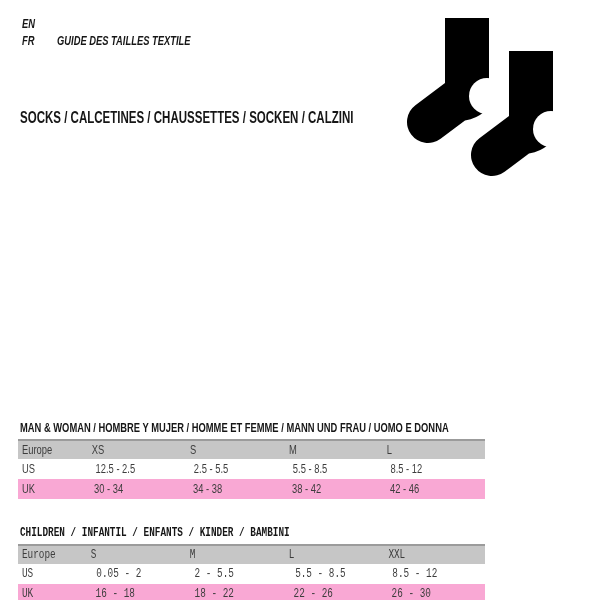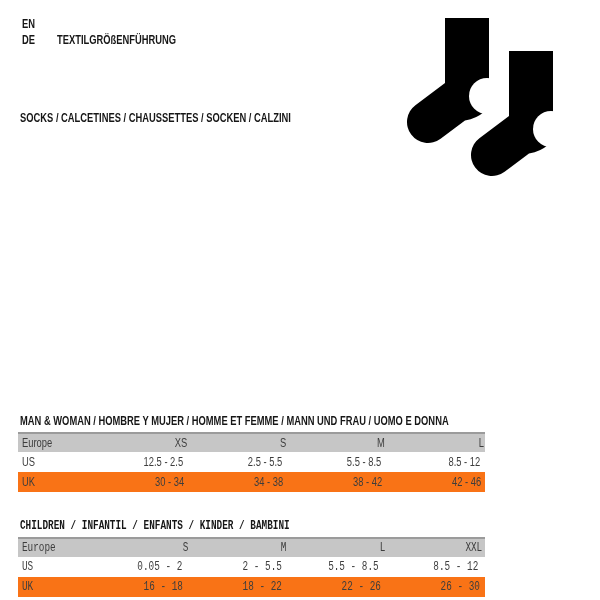--- a/index.html
+++ b/index.html
@@ -11,54 +11,54 @@
   }
   .page { position: relative; width: 600px; height: 600px; background: #ffffff; }
 
   
   .cx { display: inline-block; transform: scaleX(0.78); transform-origin: 0 50%; white-space: nowrap; }
   .cb { transform: scaleX(0.72); font-weight: bold; color: #161616; }
   .cc { transform-origin: 50% 50%; }
 
   
   .lang-block { position: absolute; left: 22px; top: 15px; }
-  .lang-row { display: flex; align-items: center; height: 16.4px; font-weight: bold; font-size: 13px; color: #161616; }
+  .lang-row { display: flex; align-items: flex-end; height: 16.4px; font-weight: bold; font-size: 13px; color: #161616; font-style: italic; }
   .lang-code { width: 35px; flex: 0 0 35px; }
   .lang-name { flex: 1; }
 
   
-  .socks-heading { position: absolute; left: 20px; top: 110px; margin: 0; font-size: 13px; line-height: 16px; font-weight: bold; color: #161616; }
+  .socks-heading { position: absolute; left: 20px; top: 110px; margin: 0; font-size: 16px; line-height: 16px; font-weight: bold; color: #161616; }
 
   
   .socks-art { position: absolute; left: 405px; top: 15px; }
 
   
   .size-table { position: absolute; left: 18px; width: 467px; }
   .t1 { top: 409px; }
   .t2 { top: 514px; font-family: Liberation Mono, monospace; }
-  .tbl-title { font-size: 13px; line-height: 13px; margin: 5px 0 5px 2px; font-weight: bold; color: #161616; }
+  .tbl-title { font-size: 13px; line-height: 13px; margin: 12px 0 5px 2px; font-weight: bold; color: #161616; }
   .grid { width: 100%; }
   .row { display: flex; align-items: center; height: 20px; box-sizing: border-box; font-size: 12px; color: #3d3d3d; }
   .row.head { background: #c6c6c6; border-top: 2px solid #9b9b9b; }
-  .row.alt { background: #f97316; }
-  .cell { flex: 1 1 0; text-align: right; overflow: visible; }
+  .row.alt { background: #f9a8d4; }
+  .cell { flex: 1 1 0; text-align: left; overflow: visible; }
   .cell.label { flex: 0 0 68px; text-align: left; padding-left: 4px; }
 </style>
 </head>
 <body>
 
 <div class="page">
 
   <section class="lang-block">
     <div class="lang-row">
       <span class="lang-code"><span class="cx cb">EN</span></span>
     </div>
     <div class="lang-row">
-      <span class="lang-code"><span class="cx cb">DE</span></span>
-      <span class="lang-name"><span class="cx cb">TEXTILGRÖßENFÜHRUNG</span></span>
+      <span class="lang-code"><span class="cx cb">FR</span></span>
+      <span class="lang-name"><span class="cx cb">GUIDE DES TAILLES TEXTILE</span></span>
     </div>
   </section>
 
   <h1 class="socks-heading"><span class="cx cb">SOCKS / CALCETINES / CHAUSSETTES / SOCKEN / CALZINI</span></h1>
 
   <svg class="socks-art" width="165" height="166" viewBox="0 0 165 166" aria-hidden="true">
     <g transform="translate(40,3)">
       <path d="M0,0 H44 V80 Q44,98 20,102.5 L-4.4,120.8 A21,21 0 0 1 -29.6,87.2 L0,65 Z" fill="#000000"></path>
       <circle cx="42" cy="78" r="18" fill="#ffffff"></circle>
     </g>

